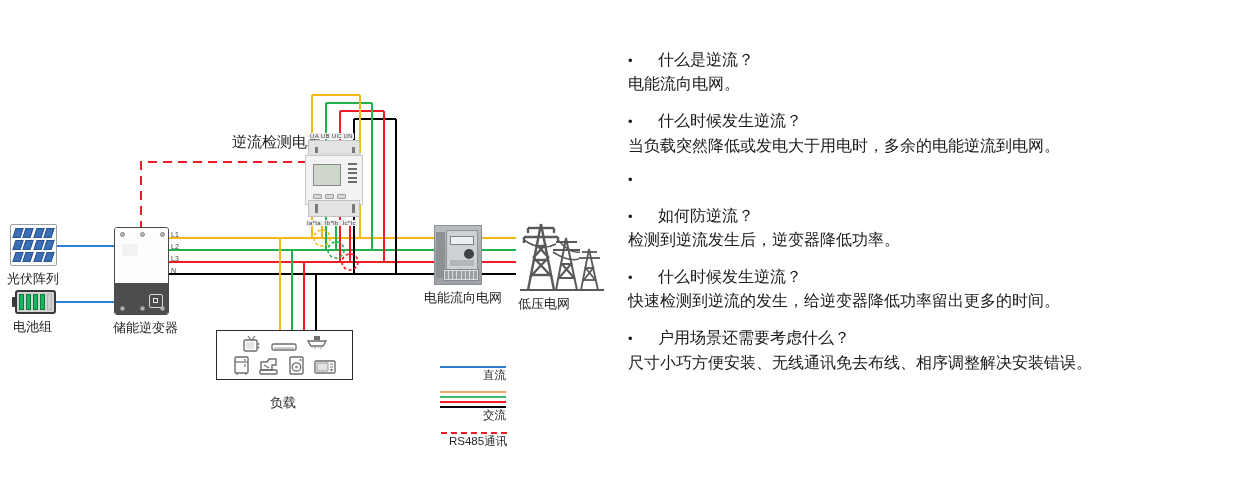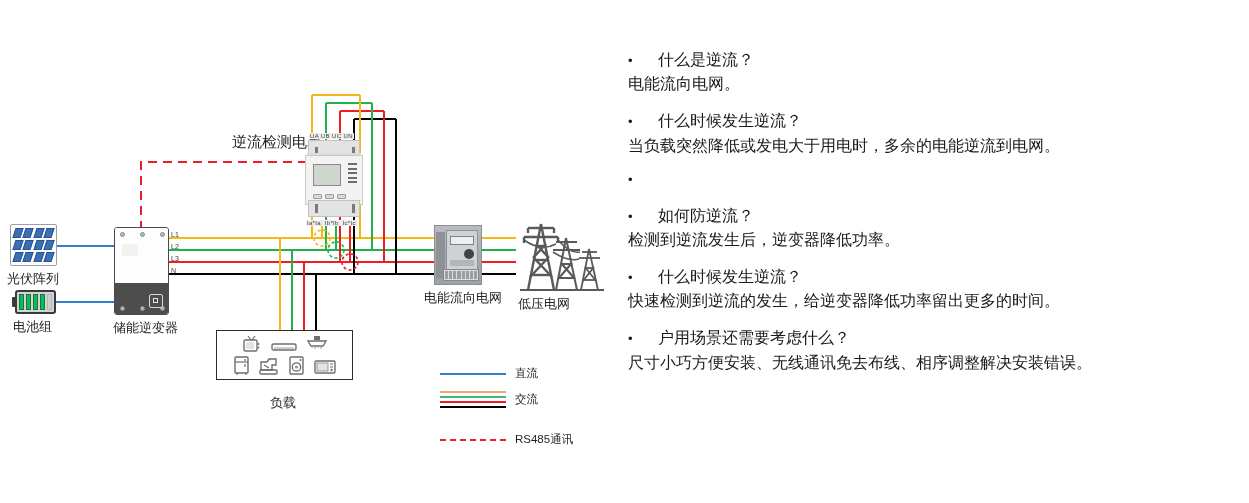--- a/index.html
+++ b/index.html
@@ -332,21 +332,22 @@
 
   
   #legend {
     position: absolute;
     left: 440px; top: 362px;
     width: 160px; height: 90px;
   }
   .lg-row {
     position: absolute;
     display: flex;
-    align-items: center;
+    align-items: flex-end;
+    flex-direction: column;
   }
   .lg-swatch {
     width: 66px;
     display: flex;
     flex-direction: column;
     gap: 3px;
   }
   .lg-line { height: 2px; width: 66px; }
   .lg-dash {
     height: 0; width: 66px;

